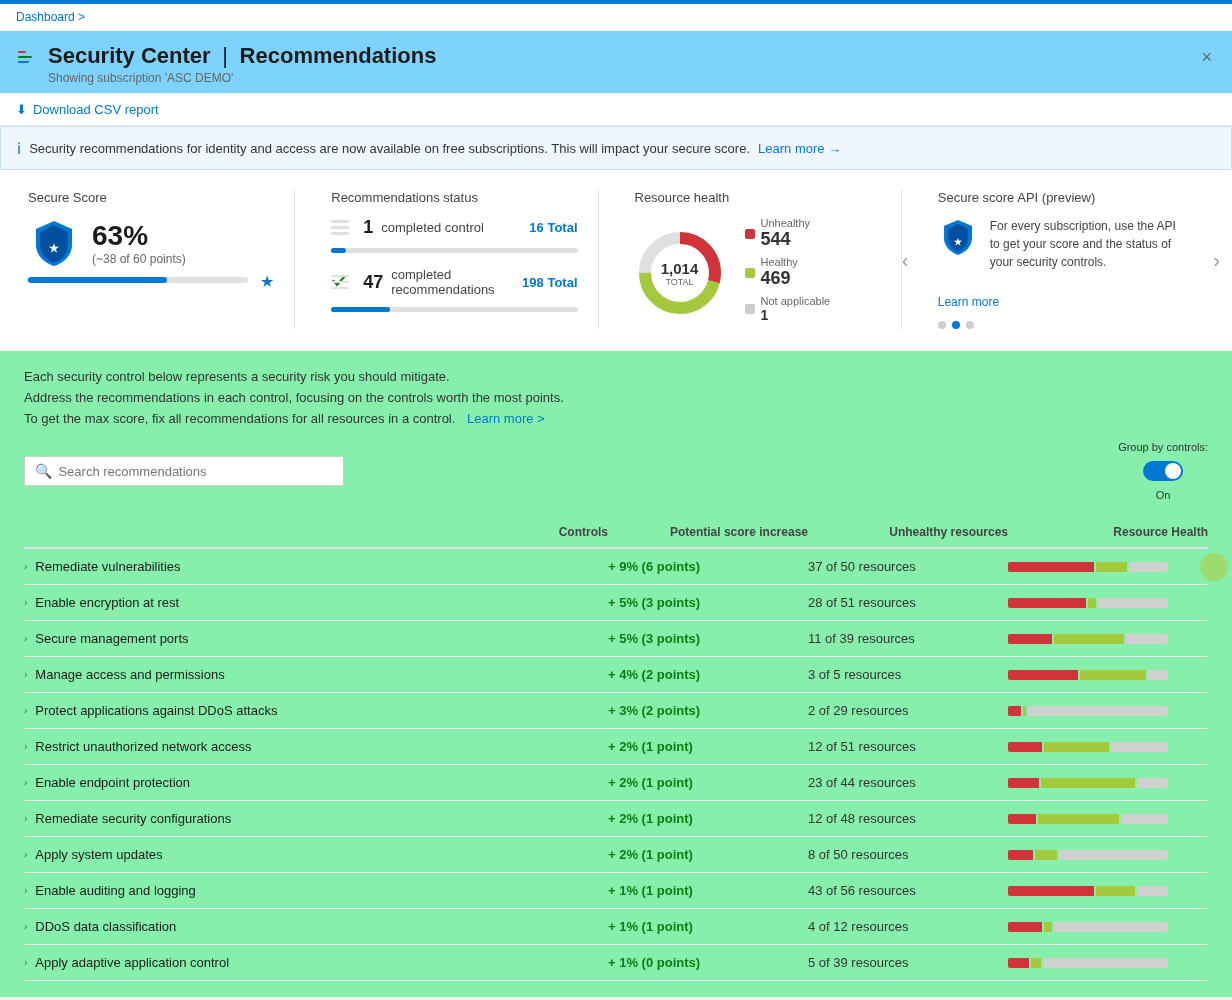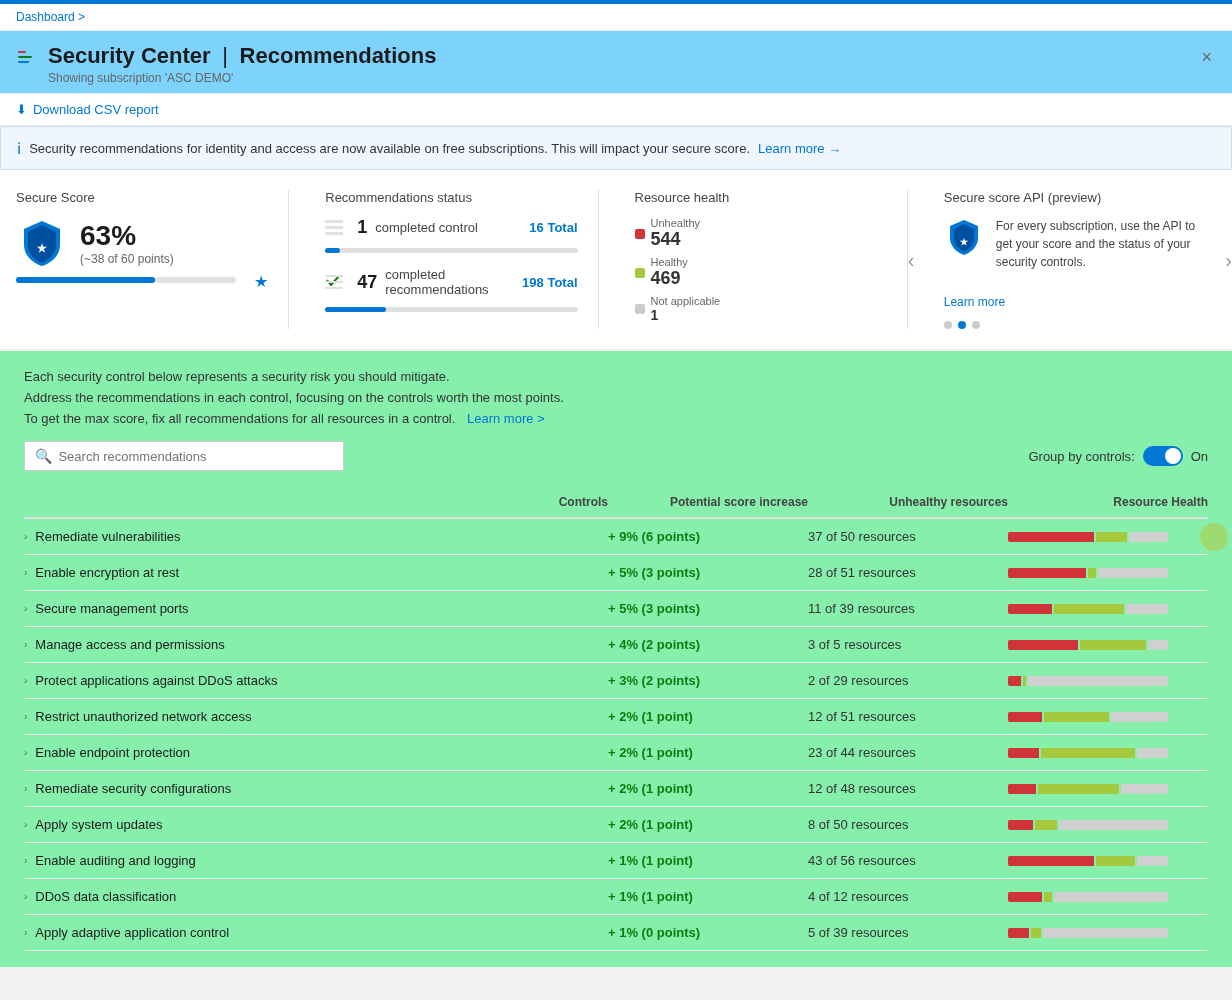--- a/index.html
+++ b/index.html
@@ -15,21 +15,21 @@
     .header-subtitle { font-size: 12px; color: #666; margin-top: 2px; }
     .close-btn { cursor: pointer; font-size: 18px; color: #666; padding: 4px; }
 
     .toolbar { background: #fff; padding: 8px 16px; border-bottom: 1px solid #eee; display: flex; align-items: center; gap: 8px; }
     .toolbar-btn { display: flex; align-items: center; gap: 6px; color: #0078d4; cursor: pointer; font-size: 13px; border: none; background: none; }
 
     .info-banner { background: #f0f6ff; border: 1px solid #c7e0f4; padding: 10px 16px; margin: 0; display: flex; align-items: center; gap: 8px; font-size: 13px; color: #333; }
     .info-banner .info-icon { color: #0078d4; font-size: 16px; }
     .info-banner a { color: #0078d4; text-decoration: none; }
 
-    .metrics-section { background: #fff; padding: 20px 16px; border-bottom: 2px solid #f3f2f1; display: flex; gap: 16px; }
+    .metrics-section { background: #fff; padding: 20px 28px; border-bottom: 2px solid #f3f2f1; display: flex; gap: 16px; }
 
     .metric-block { flex: 1; padding: 0 20px; border-right: 1px solid #e0e0e0; }
     .metric-block:first-child { padding-left: 0; }
     .metric-block:last-child { border-right: none; }
 
     .metric-title { font-size: 13px; color: #444; margin-bottom: 12px; font-weight: 500; }
 
     
     .secure-score-row { display: flex; align-items: center; gap: 12px; }
     .score-shield { width: 52px; height: 52px; position: relative; }
@@ -73,21 +73,21 @@
 
     
     .controls-section { background: #86efac; padding: 16px 24px; }
     .desc-text { font-size: 13px; color: #333; line-height: 1.6; margin-bottom: 12px; }
     .desc-text a { color: #0078d4; text-decoration: none; }
 
     .search-row { display: flex; align-items: center; margin-bottom: 16px; }
     .search-box { display: flex; align-items: center; gap: 6px; border: 1px solid #ccc; padding: 6px 10px; width: 320px; border-radius: 2px; background: #fff; }
     .search-box input { border: none; outline: none; font-size: 13px; color: #333; width: 100%; }
 
-    .group-toggle { margin-left: auto; display: flex; align-items: center; gap: 8px; font-size: 13px; color: #333; }
+    .group-toggle { margin-left: auto; display: flex; align-items: center; gap: 8px; font-size: 11px; color: #333; flex-direction: column; }
     .toggle-switch { width: 40px; height: 20px; background: #0078d4; border-radius: 10px; position: relative; cursor: pointer; }
     .toggle-knob { width: 16px; height: 16px; background: #fff; border-radius: 50%; position: absolute; right: 2px; top: 2px; }
 
     .table-header { display: grid; grid-template-columns: 1fr 200px 200px 200px; padding: 8px 0; border-bottom: 2px solid #e0e0e0; font-size: 12px; font-weight: 600; color: #444; text-align: right; }
 
     .table-row { display: grid; grid-template-columns: 1fr 200px 200px 200px; padding: 10px 0; border-bottom: 1px solid #f0f0f0; align-items: center; cursor: pointer; }
 
     .row-name { display: flex; align-items: center; gap: 8px; font-size: 13px; color: #1b1b1b; }
     .chevron { color: #666; font-size: 10px; cursor: pointer; }
     .row-score { font-size: 13px; color: #333; }
@@ -201,20 +201,33 @@
       <span class="rec-total">198 Total</span>
     </div>
     <div class="rec-bar-bg">
       <div class="rec-bar-fill" style="width:24%;background:#0078d4;"></div>
     </div>
   </div>
 
   <div class="metric-block">
     <div class="metric-title">Resource health</div>
     <div class="resource-health-inner">
+      <div class="donut-container">
+        <svg width="90" height="90" viewBox="0 0 90 90">
+          <circle cx="45" cy="45" r="35" fill="none" stroke="#e0e0e0" stroke-width="12"></circle>
+
+          <circle cx="45" cy="45" r="35" fill="none" stroke="#d13438" stroke-width="12" stroke-dasharray="118.7 219.9" stroke-dashoffset="54.97" transform="rotate(-90 45 45)"></circle>
+
+          <circle cx="45" cy="45" r="35" fill="none" stroke="#a4c93d" stroke-width="12" stroke-dasharray="101.2 219.9" stroke-dashoffset="-63.7" transform="rotate(-90 45 45)"></circle>
+        </svg>
+        <div class="donut-label">
+          <div class="donut-num">1,014</div>
+          <div class="donut-sub">TOTAL</div>
+        </div>
+      </div>
       <div class="rh-legend">
         <div class="rh-row">
           <div class="rh-dot" style="background:#d13438;"></div>
           <div>
             <div class="rh-label-small">Unhealthy</div>
             <div class="rh-count">544</div>
           </div>
         </div>
         <div class="rh-row">
           <div class="rh-dot" style="background:#a4c93d;"></div>

